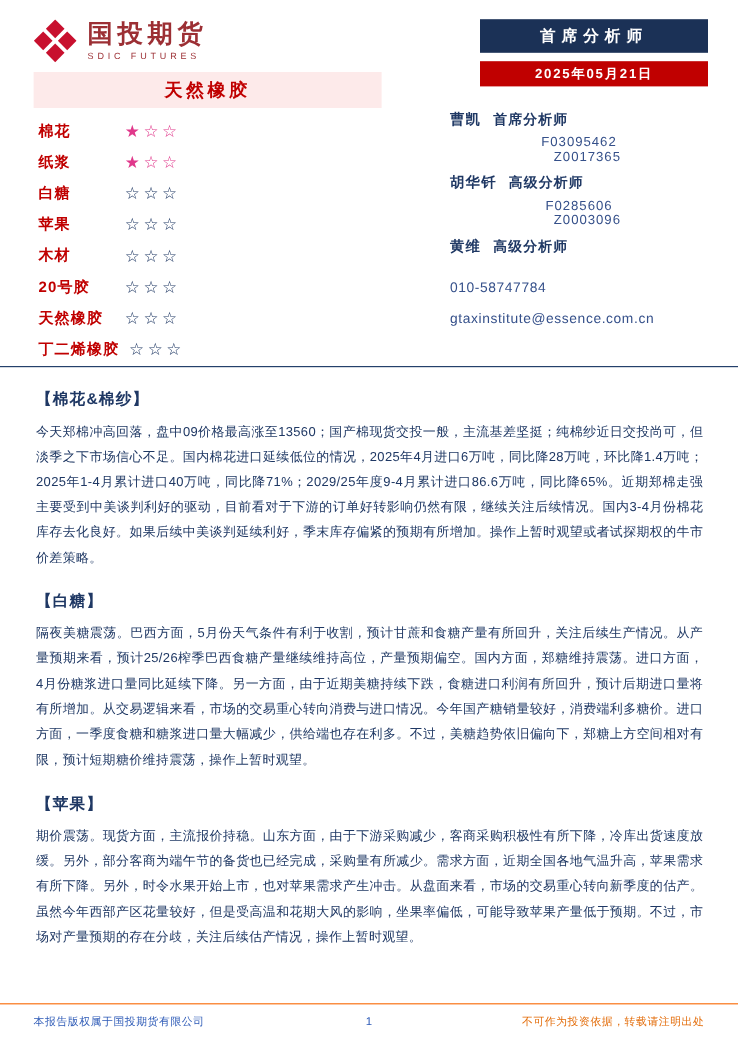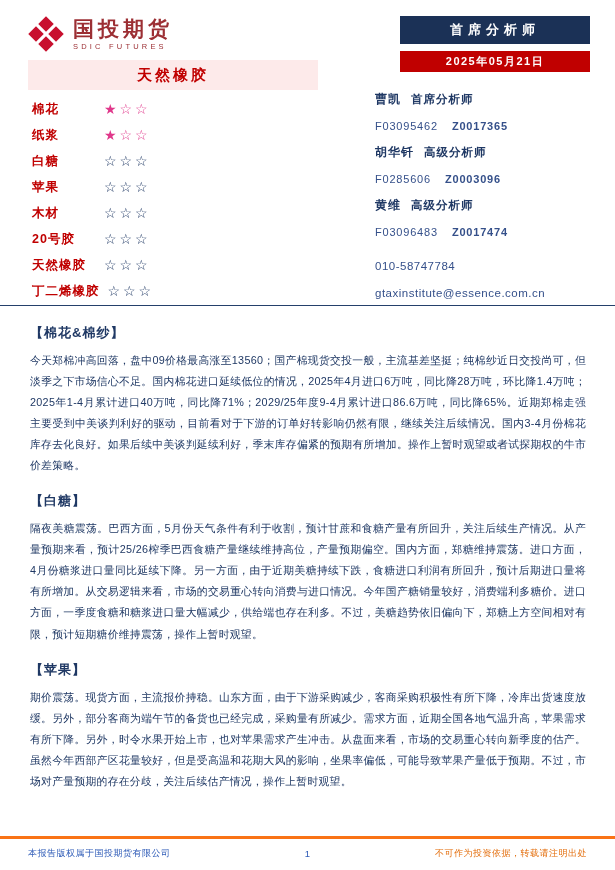--- a/index.html
+++ b/index.html
@@ -26,36 +26,36 @@
   .ratings { position:absolute; left:32px; top:96px; }
   .rating-row { display:flex; align-items:center; height:26px; }
   .rating-name { min-width:64px; color:#c00000; font-size:12.5px; font-weight:bold; letter-spacing:1px; }
   .rating-stars { font-size:14px; letter-spacing:3px; margin-left:8px; white-space:nowrap; }
 
   
   .analysts { position:absolute; left:375px; top:86px; width:215px; }
   .a-line { height:26.5px; display:flex; align-items:center; }
   .a-name { color:#1f3864; font-weight:bold; font-size:12px; letter-spacing:1px; margin-right:10px; }
   .a-title { color:#1f3864; font-weight:bold; font-size:11.5px; letter-spacing:1px; }
-  .a-cert { color:#35508a; font-size:11px; letter-spacing:0.8px; }
-  .a-cert span + span { margin-left:14px;font-weight:bold; }
+  .a-cert { color:#35508a; font-size:11px; letter-spacing:0.8px;flex-direction:column; }
+  .a-cert span + span { margin-left:14px; }
   .a-contact { color:#35508a; font-size:11.5px; letter-spacing:0.5px; }
   .a-gap { height:8px; }
 
   
   .divider { position:absolute; left:0; top:305px; width:615px; height:0; border-top:1.5px solid #24406b; }
 
   
   .sections { position:absolute; left:30px; top:314px; width:556px; }
   .section { margin-bottom:16px; }
   .section-title { color:#1f3864; font-weight:bold; font-size:13px; letter-spacing:1px; margin:10px 0 8px 0; }
   .section-body { color:#1f3864; font-size:10.8px; line-height:1.95; text-align:justify; letter-spacing:0.3px; }
 
   
-  .footer { position:absolute; left:0; top:836px; width:615px; border-top:3px solid #f97316;
+  .footer { position:absolute; left:0; top:836px; width:615px; border-top:1px solid #f97316;
     box-sizing:border-box; padding:8px 28px 0 28px; display:flex; align-items:center; }
   .footer-left { color:#2e5bb7; font-size:9px; letter-spacing:0.5px; flex:1; text-align:left; }
   .footer-page { color:#2e5bb7; font-size:9.5px; flex:0 0 auto; text-align:center; }
   .footer-right { color:#e36c09; font-size:9px; letter-spacing:0.5px; flex:1; text-align:right; }
 </style>
 </head>
 <body>
 
 <div class="page">
 
@@ -127,24 +127,20 @@
       <span class="a-title">高级分析师</span>
     </div>
     <div class="a-line a-cert">
       <span>F0285606</span>
       <span>Z0003096</span>
     </div>
     <div class="a-line">
       <span class="a-name">黄维</span>
       <span class="a-title">高级分析师</span>
     </div>
-    <div class="a-line a-cert">
-      <span>F03096483</span>
-      <span>Z0017474</span>
-    </div>
     <div class="a-gap"></div>
     <div class="a-line a-contact">010-58747784</div>
     <div class="a-line a-contact">gtaxinstitute@essence.com.cn</div>
   </div>
 
   <div class="divider"></div>
 
   <div class="sections">
     <div class="section">
       <div class="section-title">【棉花&amp;棉纱】</div>

